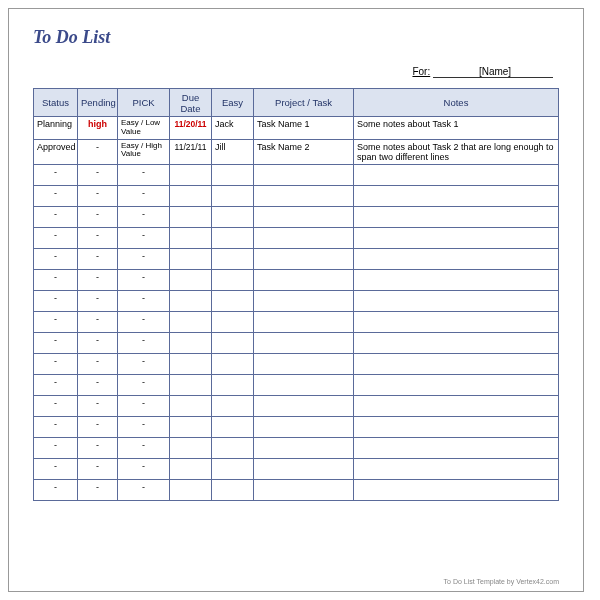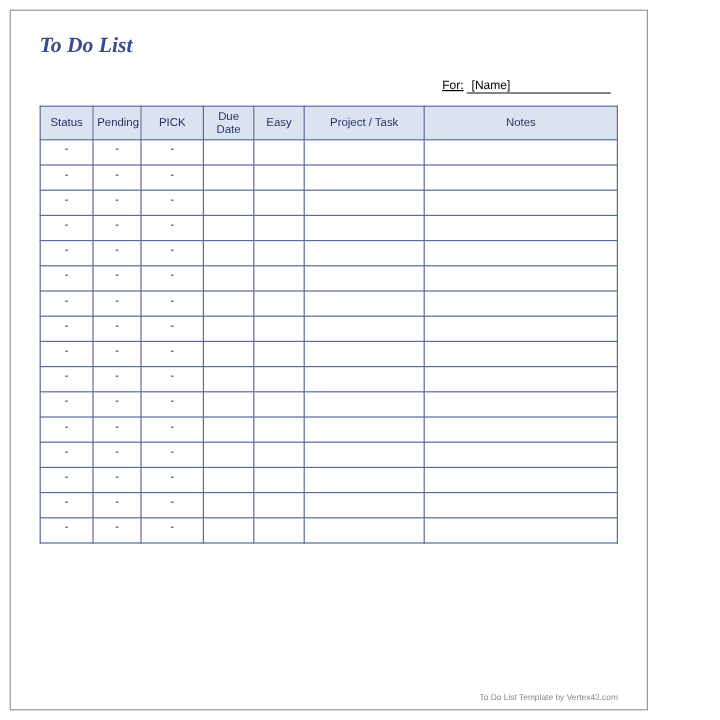--- a/index.html
+++ b/index.html
@@ -8,21 +8,21 @@
     padding: 0;
     width: 600px;
     height: 600px;
     background: #fff;
     font-family: Arial, sans-serif;
     position: relative;
   }
   .page {
     border: 1px solid #999;
     margin: 8px;
-    width: 532px;
+    width: 576px;
     height: 584px;
     padding: 18px 24px 10px 24px;
     position: relative;
     background: #fff;
   }
   .title {
     color: #3b4a8a;
     font-size: 18px;
     font-weight: bold;
     font-style: italic;
@@ -33,21 +33,21 @@
     text-align: right;
     font-size: 10px;
     margin-bottom: 10px;
     padding-right: 6px;
   }
   .for-label { display: inline; text-decoration: underline; }
   .for-name {
     display: inline-block;
     border-bottom: 1px solid #333;
     min-width: 120px;
-    text-align: left;
+    text-align: center;
     padding-left: 4px;
   }
   table {
     border-collapse: collapse;
     width: 100%;
     table-layout: fixed;
   }
   th, td {
     border: 1px solid #5a6a99;
     font-size: 9px;
@@ -115,20 +115,38 @@
         <th>Pending</th>
         <th>PICK</th>
         <th>Due Date</th>
         <th>Easy</th>
         <th>Project / Task</th>
         <th>Notes</th>
       </tr>
     </thead>
     <tbody id="table-body">
         <tr>
+          <td>Planning</td>
+          <td class="priority-high">high</td>
+          <td class="pick">Easy / Low Value</td>
+          <td class="due-red">11/20/11</td>
+          <td>Jack</td>
+          <td>Task Name 1</td>
+          <td>Some notes about Task 1</td>
+        </tr>
+        <tr>
+          <td>Approved</td>
+          <td class="center">-</td>
+          <td class="pick">Easy / High Value</td>
+          <td class="due-norm">11/21/11</td>
+          <td>Jill</td>
+          <td>Task Name 2</td>
+          <td>Some notes about Task 2 that are long enough to span two different lines</td>
+        </tr>
+        <tr>
           <td class="center">-</td>
           <td class="center">-</td>
           <td class="center">-</td>
           <td></td>
           <td></td>
           <td></td>
           <td></td>
         </tr>
         <tr>
           <td class="center">-</td>

